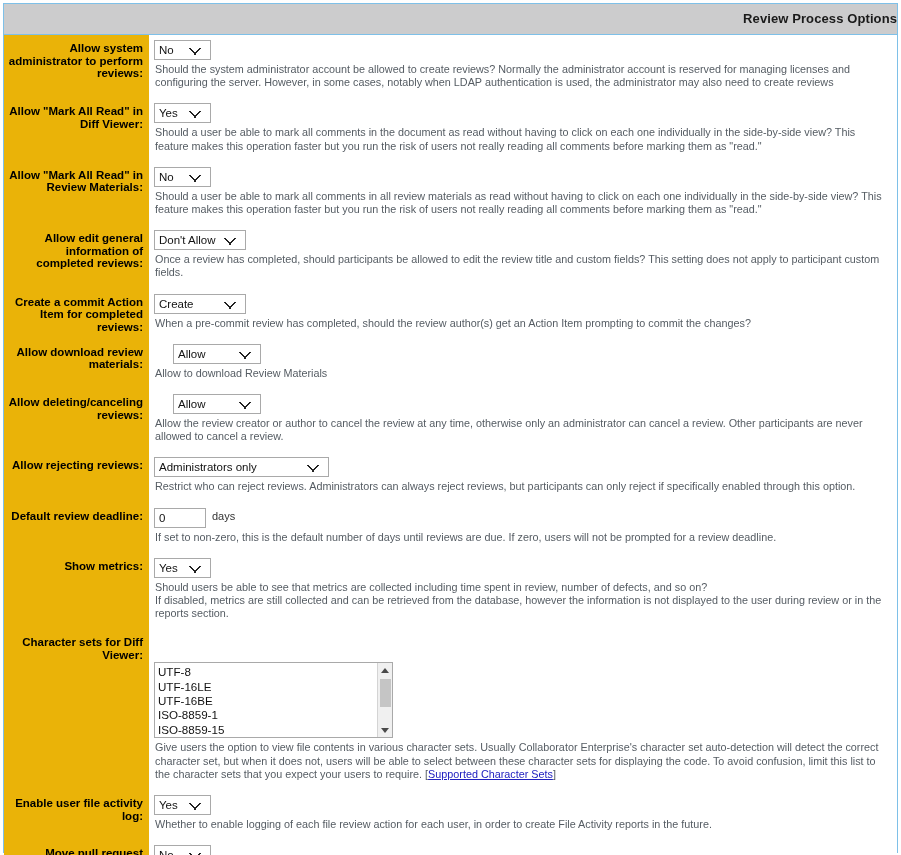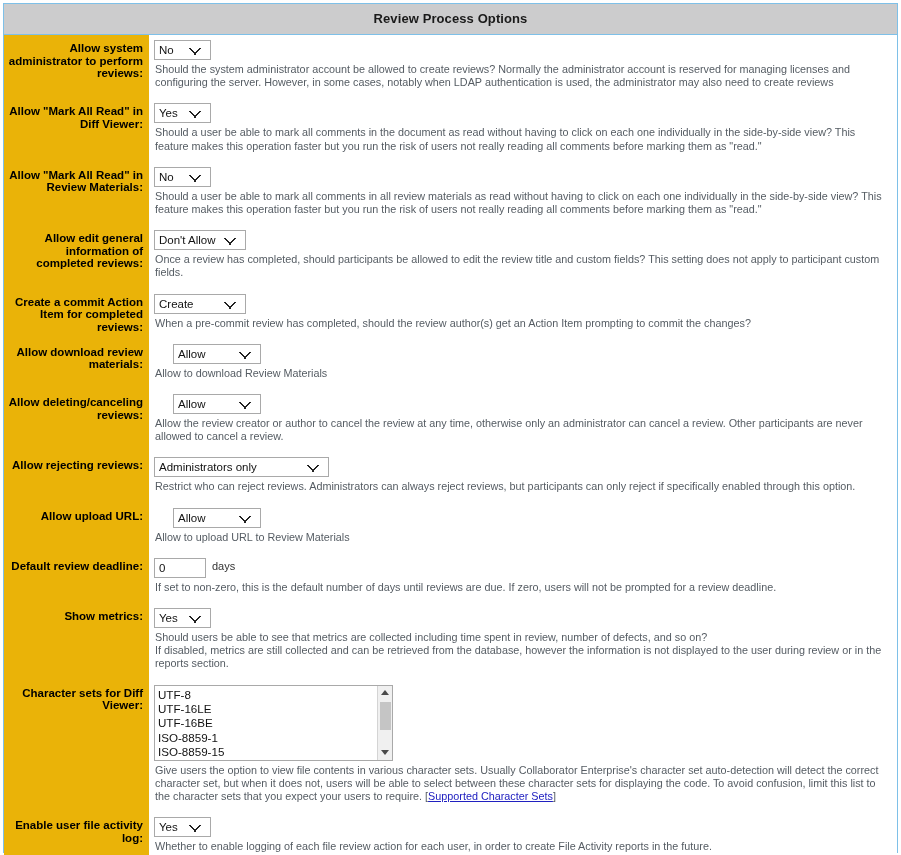--- a/index.html
+++ b/index.html
@@ -17,21 +17,21 @@
   .panel {
     margin: 3px 3px 0 3px;
     border: 1px solid #7ec0e8;
     border-bottom: none;
     background: #fff;
     height: 850px;
   }
   .panel-header {
     background: #cccccd;
     border-bottom: 1px solid #7ec0e8;
-    text-align: center;
+    text-align: right;
     font-size: 13px;
     font-weight: bold;
     color: #1a1a1a;
     padding: 7px 0 8px 0;
     letter-spacing: .1px;
   }
   table.opts {
     border-collapse: collapse;
     width: 100%;
     table-layout: fixed;
@@ -103,20 +103,21 @@
     vertical-align: 2px;
   }
   .listbox-wrap {
     width: 239px;
     height: 76px;
     border: 1px solid #a9a9a9;
     background: #fff;
     display: flex;
     position: relative;
     overflow: hidden;
+    margin-top: 28px;
   }
   .listbox-items {
     flex: 1 1 auto;
     padding: 2px 0 0 3px;
     overflow: hidden;
   }
   .listbox-items div {
     font-size: 11.6px;
     color: #111;
     line-height: 14.3px;
@@ -193,24 +194,20 @@
             <td class="label-cell">Allow download review materials:</td>
             <td class="field-cell"><select class="sel w-med2"><option>Allow</option><option>Don't Allow</option></select><div class="desc">Allow to download Review Materials</div></td>
           </tr>
           <tr>
             <td class="label-cell">Allow deleting/canceling reviews:</td>
             <td class="field-cell"><select class="sel w-med2"><option>Allow</option><option>Don't Allow</option></select><div class="desc">Allow the review creator or author to cancel the review at any time, otherwise only an administrator can cancel a review. Other participants are never allowed to cancel a review.</div></td>
           </tr>
           <tr>
             <td class="label-cell">Allow rejecting reviews:</td>
             <td class="field-cell"><select class="sel w-large"><option>Administrators only</option><option>Anyone</option></select><div class="desc">Restrict who can reject reviews. Administrators can always reject reviews, but participants can only reject if specifically enabled through this option.</div></td>
-          </tr>
-          <tr>
-            <td class="label-cell">Allow upload URL:</td>
-            <td class="field-cell"><select class="sel w-med2"><option>Allow</option><option>Don't Allow</option></select><div class="desc">Allow to upload URL to Review Materials</div></td>
           </tr>
           <tr>
             <td class="label-cell">Default review deadline:</td>
             <td class="field-cell"><span class="nowrap"><input type="text" class="txt w-days" value="0" style=""><span class="unit">days</span></span><div class="desc">If set to non-zero, this is the default number of days until reviews are due. If zero, users will not be prompted for a review deadline.</div></td>
           </tr>
           <tr>
             <td class="label-cell">Show metrics:</td>
             <td class="field-cell"><select class="sel w-small"><option>Yes</option><option>No</option></select><div class="desc">
                 <div>Should users be able to see that metrics are collected including time spent in review, number of defects, and so on?</div>
                 <div>If disabled, metrics are still collected and can be retrieved from the database, however the information is not displayed to the user during review or in the reports section.</div>

